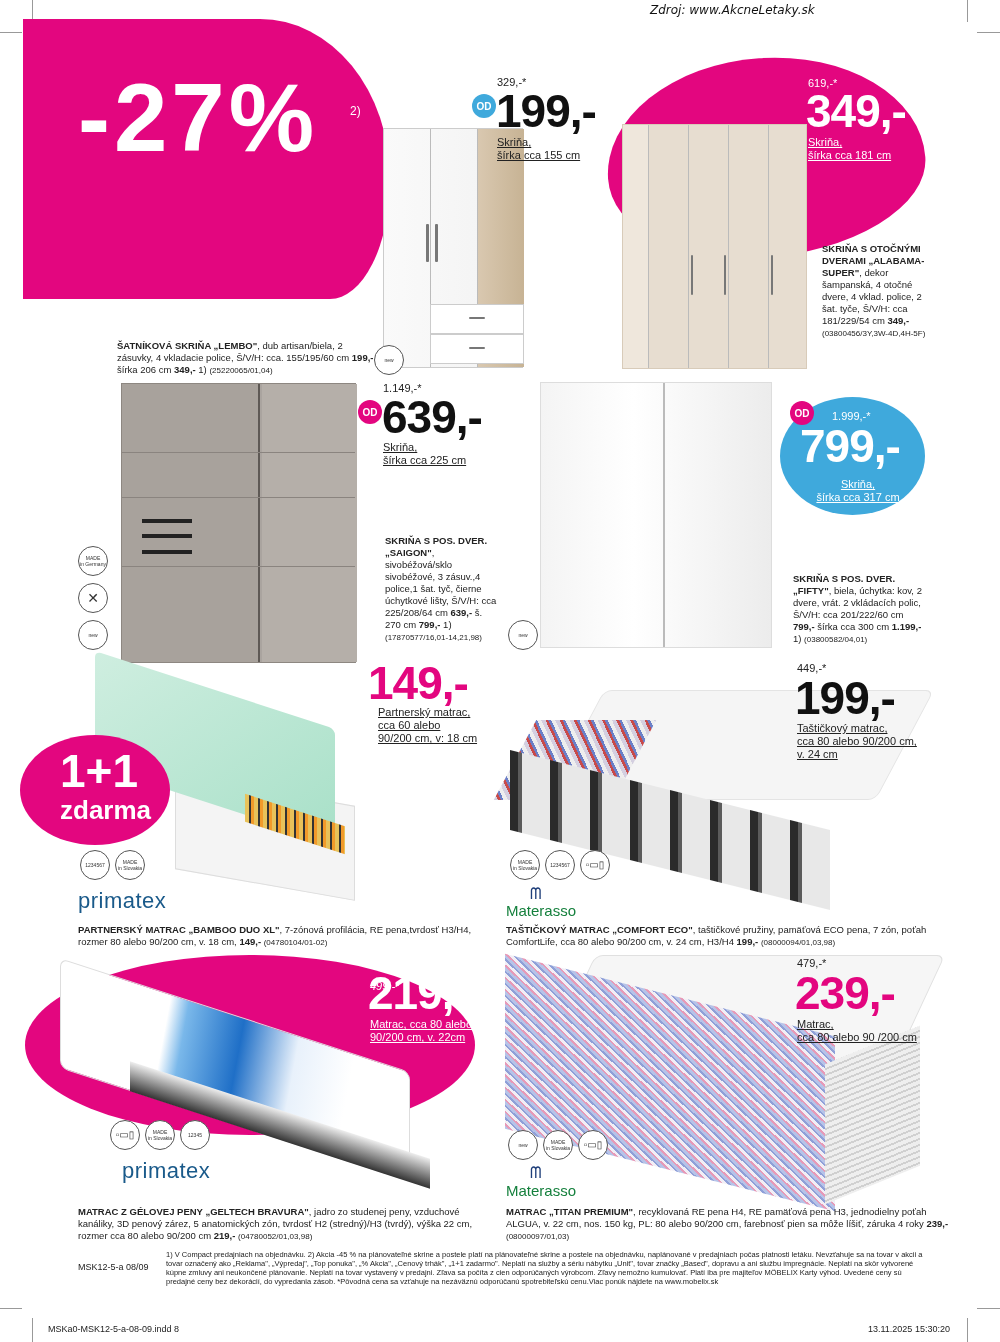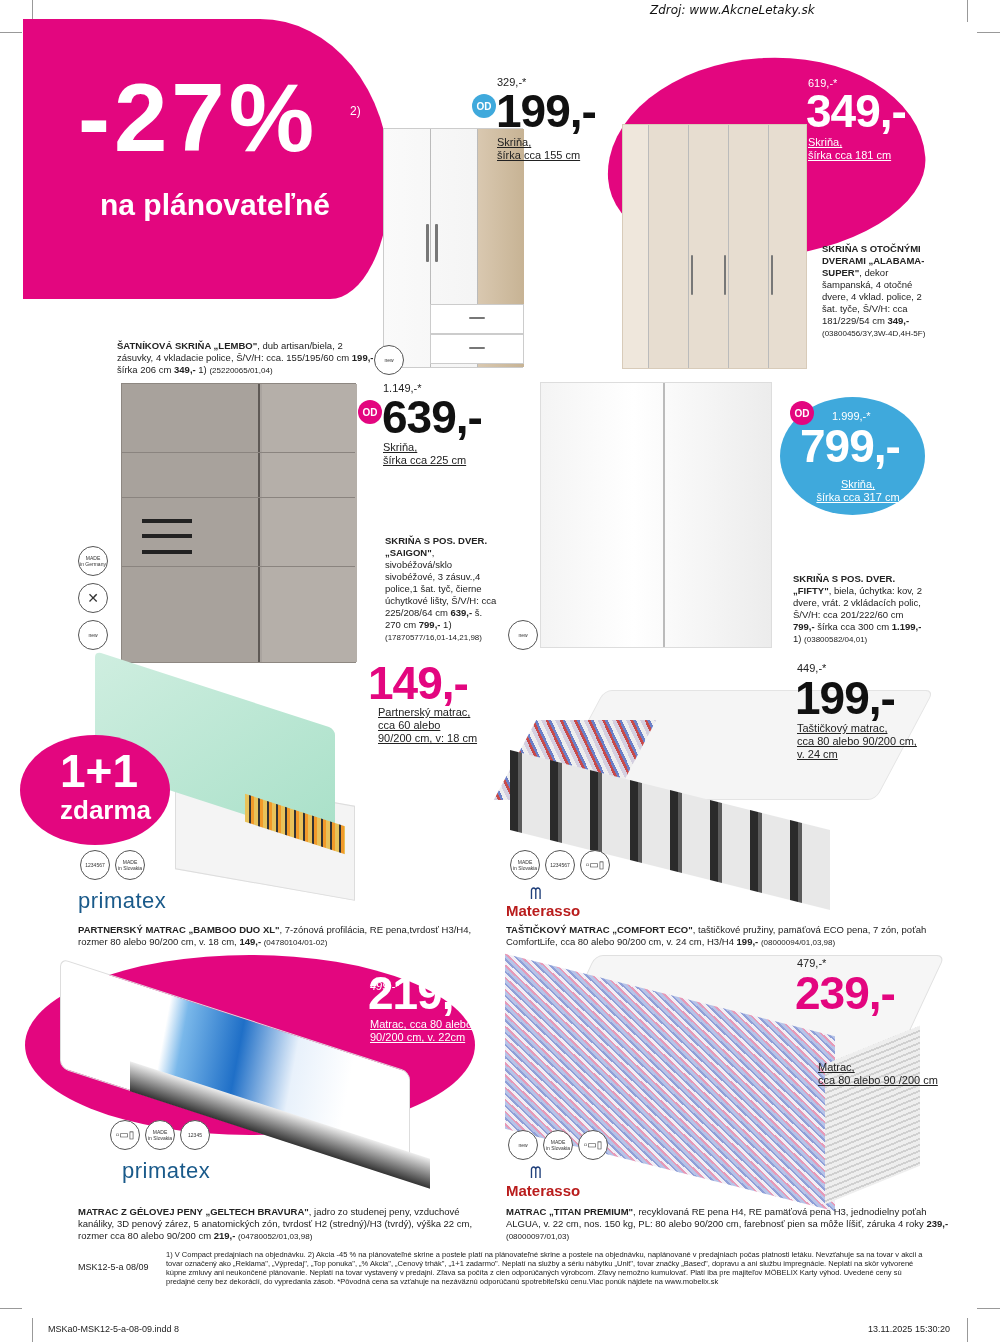--- a/index.html
+++ b/index.html
@@ -33,21 +33,21 @@
   .handle { position: absolute; width: 3px; background: #777; border-radius: 1px; }
 
   .blob2 { left: 607px; top: 58px; width: 318px; height: 200px; background: #e3067f; border-radius: 50% 50% 55% 45% / 55% 55% 45% 45%; transform: rotate(-4deg); }
   .blue-circle { left: 780px; top: 397px; width: 145px; height: 118px; border-radius: 50%; background: #3fa9dc; }
 
   .icon-circle { position: absolute; width: 30px; height: 30px; border-radius: 50%; border: 1px solid #555; background: #fff;
     font-size: 5px; display: flex; align-items: center; justify-content: center; text-align: center; color: #333; line-height: 6px; }
 
   .mattress { position: absolute; }
   .brand-primatex { font-size: 22px; color: #1a5a8a; letter-spacing: 0.5px; }
-  .brand-materasso { font-size: 15px; color: #b91c1c; font-weight: bold; }
+  .brand-materasso { font-size: 15px; color: #15803d; }
   .hl-one { left: 20px; top: 735px; width: 150px; height: 110px; background: #e3067f; border-radius: 50%; }
   .pink-arc { background: #e3067f; }
 
   .footnote { font-size: 7.5px; line-height: 9px; color: #222; }
   .footer { font-family: "Liberation Sans", sans-serif; font-size: 9px; color: #222; }
 </style>
 </head>
 <body>
 
 <div class="crop" style="left:32px;top:0;width:1px;height:22px;"></div>
@@ -58,21 +58,20 @@
 <div class="crop" style="left:0;top:1308px;width:22px;height:1px;"></div>
 <div class="crop" style="left:967px;top:1318px;width:1px;height:24px;"></div>
 <div class="crop" style="left:977px;top:1308px;width:23px;height:1px;"></div>
 
 <div class="abs source" style="left:650px;top:3px;">Zdroj: www.AkcneLetaky.sk</div>
 
 <div class="abs hero-blob"></div>
 <div class="abs hero-pct">-27%</div>
 <div class="abs hero-sup">2)</div>
 <div class="abs hero-sub">
-  <div>na plánovateľné</div>
 </div>
 
 <div class="wardrobe" style="left:383px;top:128px;width:140px;height:240px;background:linear-gradient(90deg,#fafafa 0,#f2f2f2 100%);">
   <div class="door" style="left:0;width:47px;"></div>
   <div class="door" style="left:47px;width:47px;"></div>
   <div class="door" style="left:94px;width:46px;border-right:none;background:linear-gradient(90deg,#d9c8b0,#c7b394);"></div>
   <div class="handle" style="left:42px;top:95px;height:38px;"></div>
   <div class="handle" style="left:51px;top:95px;height:38px;"></div>
   <div style="position:absolute;left:46px;top:175px;width:94px;height:30px;border:1px solid #ccc;background:#fff;"></div>
   <div style="position:absolute;left:46px;top:205px;width:94px;height:30px;border:1px solid #ccc;background:#fff;"></div>
@@ -213,21 +212,21 @@
   <b>MATRAC Z GÉLOVEJ PENY „GELTECH BRAVURA"</b><span>, jadro zo studenej peny, vzduchové kanáliky, 3D penový zárez, 5 anatomických zón, tvrdosť H2 (stredný)/H3 (tvrdý), výška 22 cm, rozmer cca 80 alebo 90/200 cm </span><b>219,-</b> <small>(04780052/01,03,98)</small>
 </div>
 
 <div class="mattress" style="left:505px;top:955px;width:420px;height:245px;">
   <div style="position:absolute;left:60px;top:0;width:350px;height:130px;background:#f6f6f6;border:1px solid #e0e0e0;transform:skewX(-25deg);border-radius:8px;"></div>
   <div style="position:absolute;left:0;top:40px;width:330px;height:175px;background:repeating-linear-gradient(35deg,#b6c3e8 0 3px,#e69ab8 3px 5px,#f1eef5 5px 8px,#8fa0d8 8px 10px);transform:skewY(14deg);"></div>
   <div style="position:absolute;left:320px;top:90px;width:95px;height:140px;background:repeating-linear-gradient(180deg,#eee 0 4px,#d0d0d0 4px 6px);transform:skewY(-22deg);"></div>
 </div>
 <div class="abs price-old" style="left:797px;top:957px;">479,-*</div>
 <div class="abs price-big pink" style="left:795px;top:970px;">239,-</div>
-<div class="abs price-desc" style="left:797px;top:1061px;margin-left:21px;">
+<div class="abs price-desc" style="left:797px;top:1018px;">
   <div>Matrac,</div>
   <div>cca 80 alebo 90 /200 cm</div>
 </div>
 <div class="icon-circle" style="left:508px;top:1130px;">new</div>
 <div class="icon-circle" style="left:543px;top:1130px;">MADE<br>in Slovakia</div>
 <div class="icon-circle" style="left:578px;top:1130px;font-size:10px;">▫▭▯</div>
 <div class="abs" style="left:530px;top:1164px;font-size:16px;color:#1f3f7a;">ᗰ</div>
 <div class="abs brand-materasso" style="left:506px;top:1182px;">Materasso</div>
 <div class="abs desc" style="left:506px;top:1206px;width:445px;">
   <b>MATRAC „TITAN PREMIUM"</b><span>, recyklovaná RE pena H4, RE pamäťová pena H3, jednodielny poťah ALGUA, v. 22 cm, nos. 150 kg, PL: 80 alebo 90/200 cm, farebnosť pien sa môže líšiť, záruka 4 roky </span><b>239,-</b> <small>(08000097/01,03)</small>

